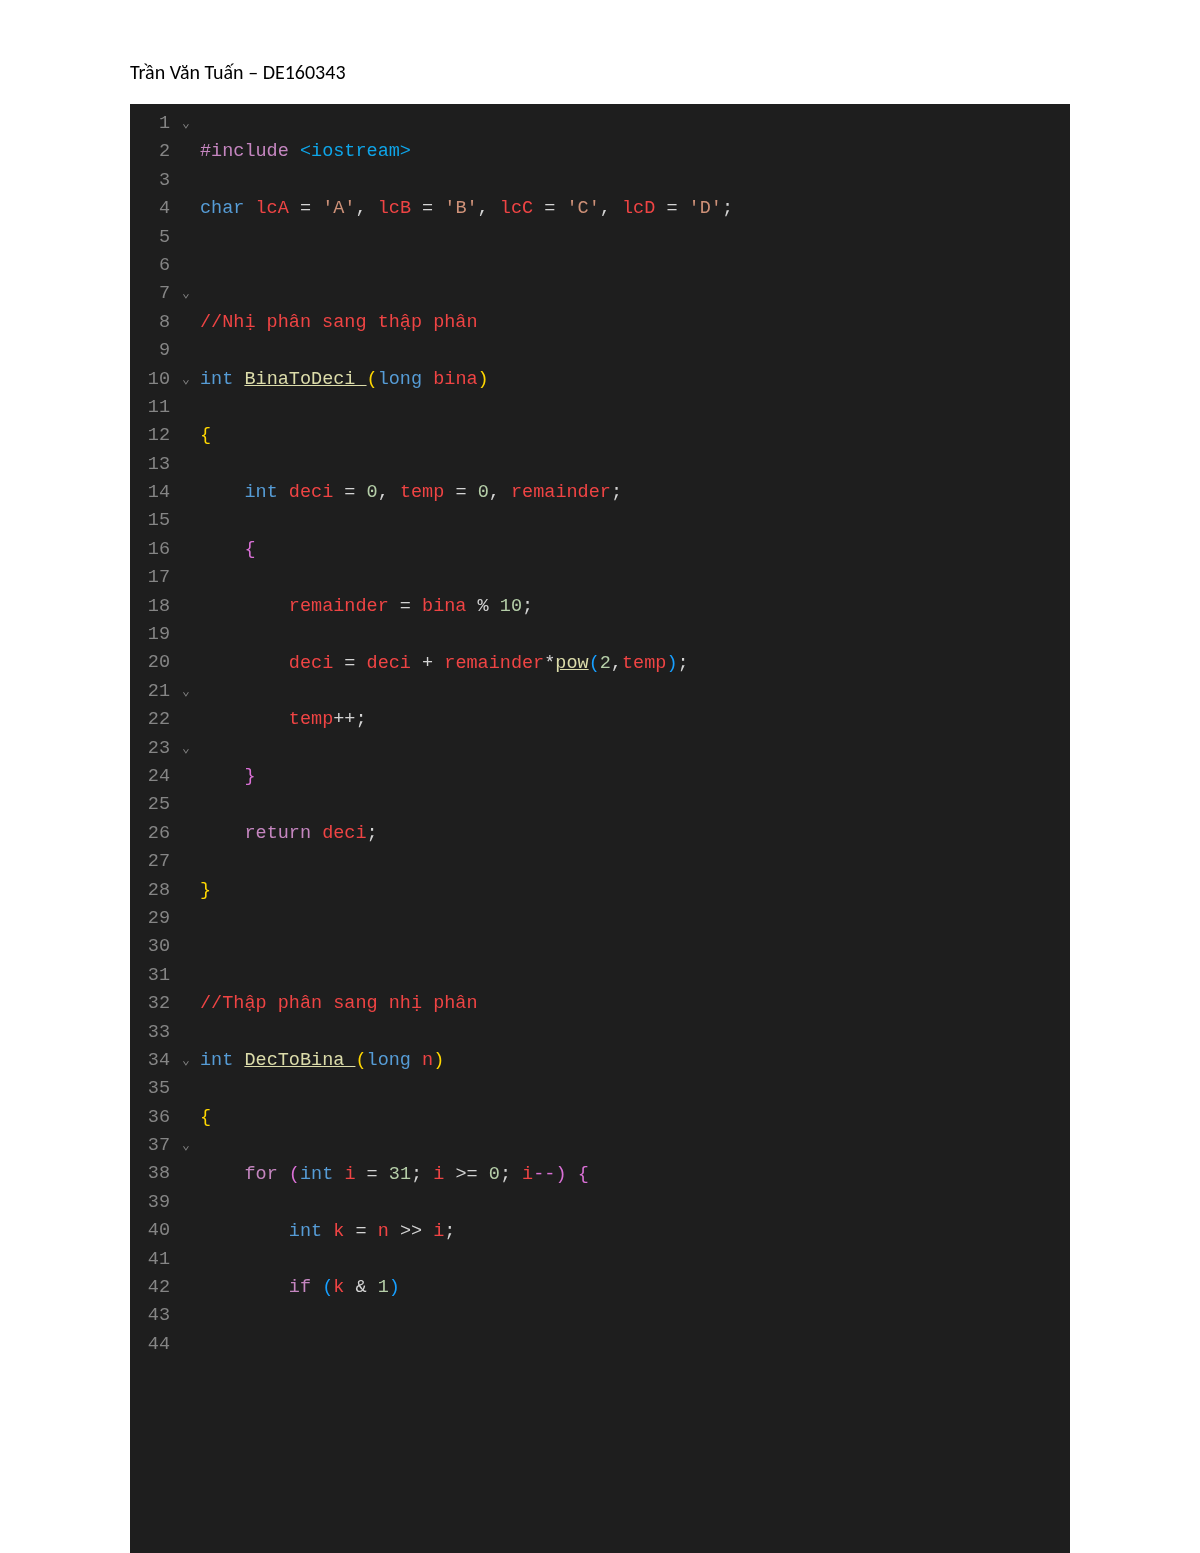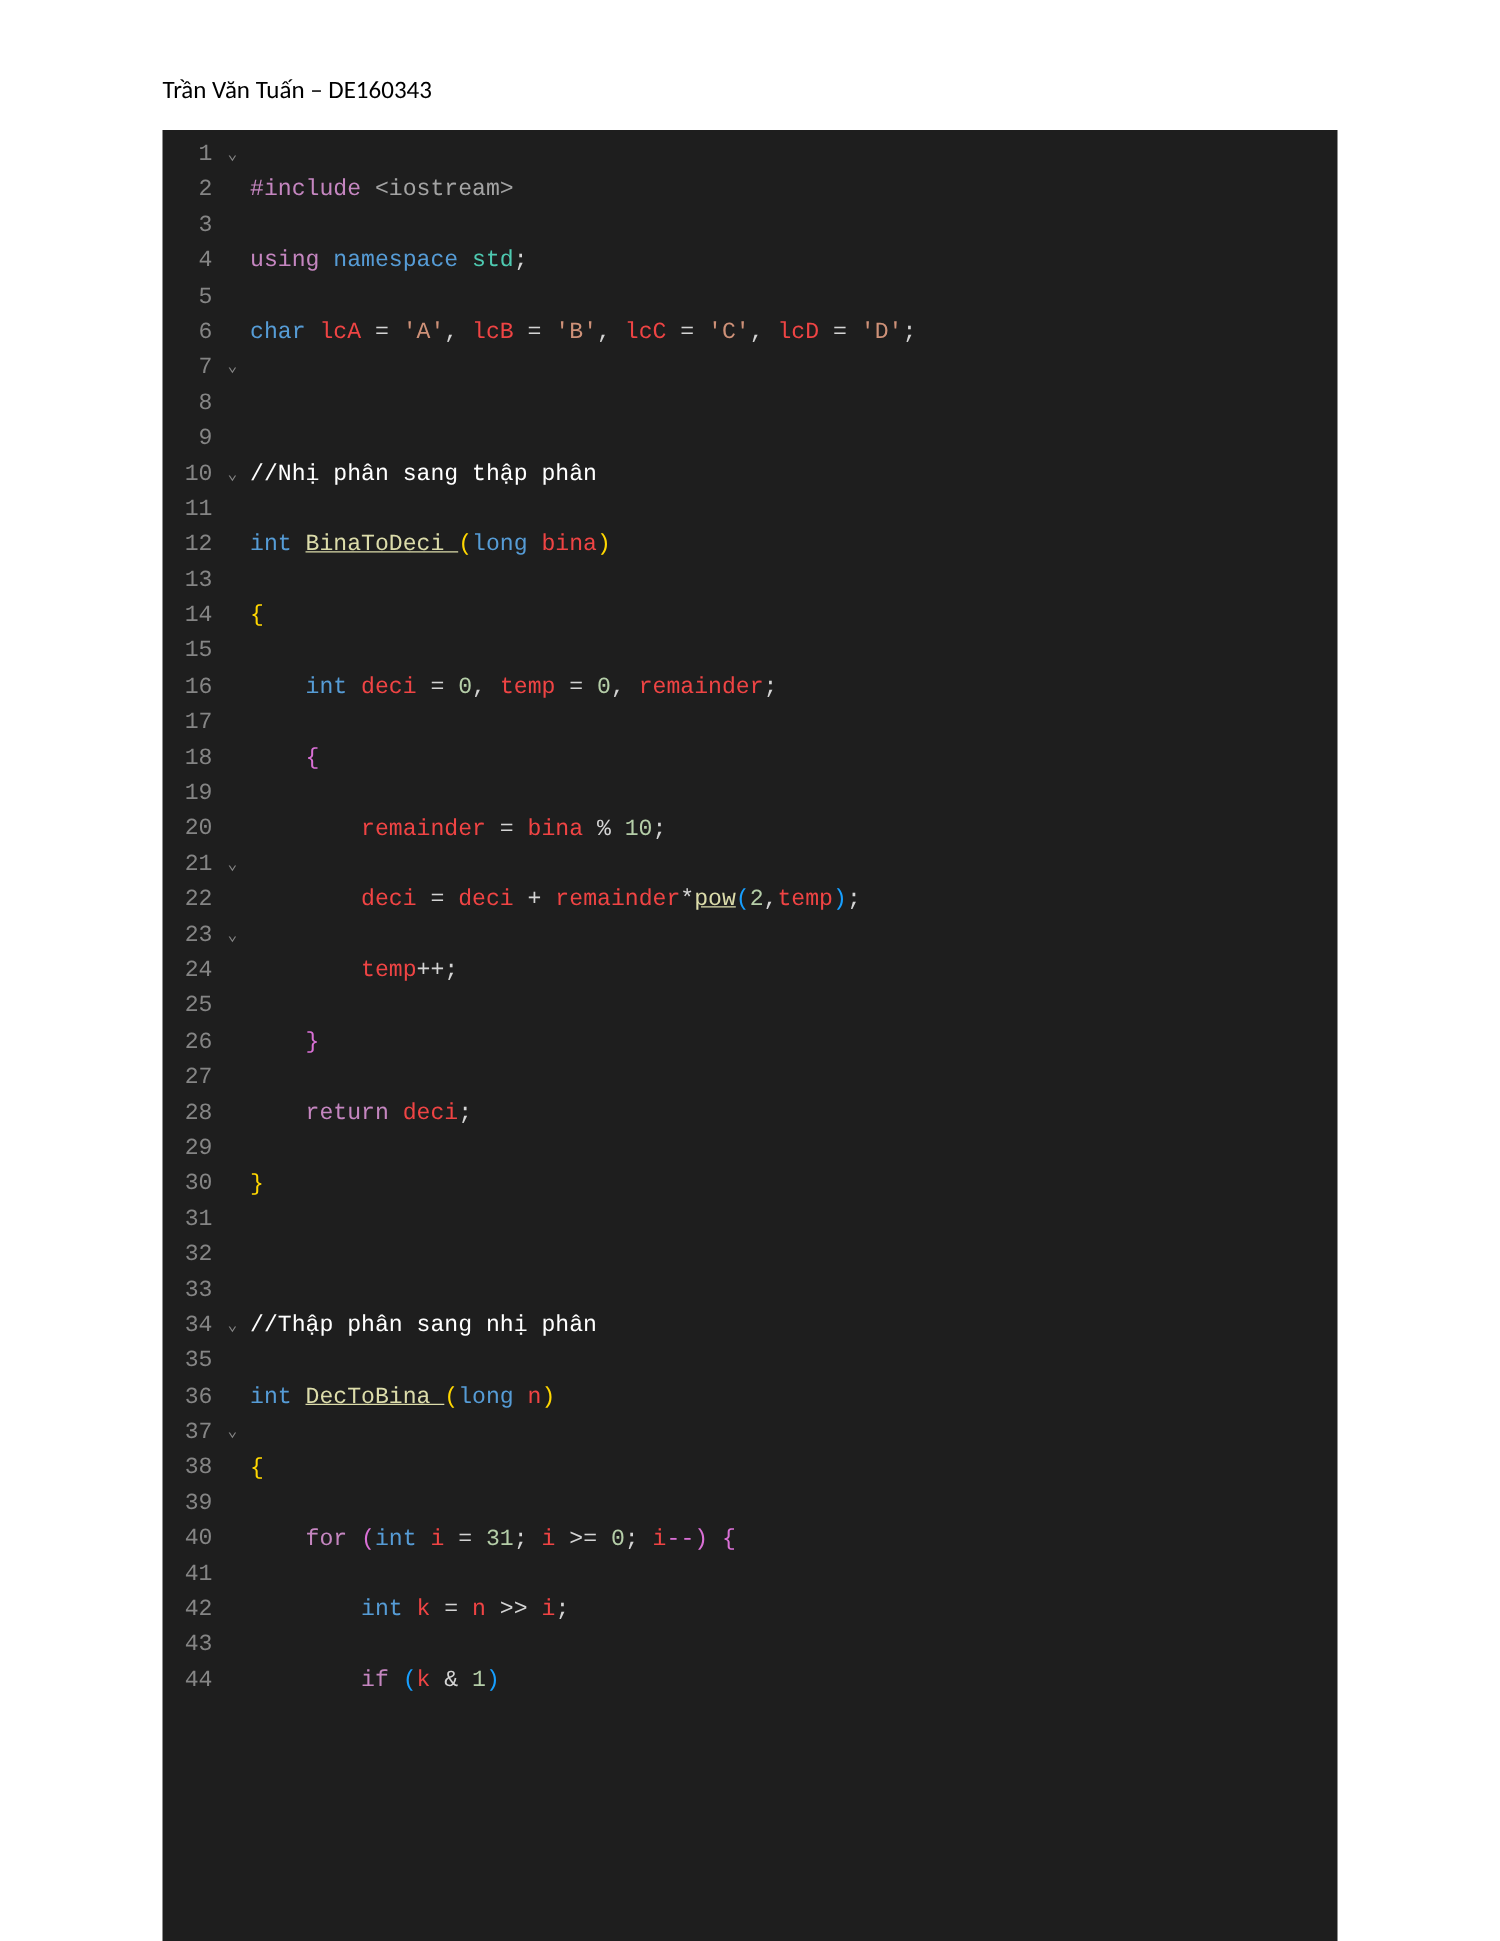--- a/index.html
+++ b/index.html
@@ -53,28 +53,28 @@
     white-space: pre;
     color: #d4d4d4;
     padding-left: 4px;
   }
   .code-col .cl {
     display: block;
     height: 28.4px;
   }
   
   .pp  { color: #c586c0; }   
-  .inc { color: #a3a3a3; }   
+  .inc { color: #0ea5e9; }   
   .kw2 { color: #569cd6; }   
   .typ { color: #4ec9b0; }   
   .fn  { color: #dcdcaa; text-decoration: underline; }   
   .var { color: #ef4444; }   
   .num { color: #b5cea8; }   
   .str { color: #ce9178; }   
-  .cmt { color: #ffffff; margin-top: 23px; }   
+  .cmt { color: #ef4444; margin-top: 23px; }   
   .pun { color: #d4d4d4; }   
   .brk { color: #ffd700; }   
   .brk2{ color: #da70d6; }   
   .brk3{ color: #179fff; }   
   .op  { color: #d4d4d4; }
 </style>
 </head>
 <body>
 
 <div class="page">
@@ -170,21 +170,20 @@
       <span class="f"></span>
       <span class="f"></span>
       <span class="f"></span>
       <span class="f"></span>
       <span class="f"></span>
       <span class="f"></span>
     </div>
 
     <div class="code-col">
 <span class="cl"><span class="pp">#include </span><span class="inc">&lt;iostream&gt;</span></span>
-<span class="cl"><span class="pp">using </span><span class="kw2">namespace </span><span class="typ">std</span><span class="pun">;</span></span>
 <span class="cl"><span class="kw2">char </span><span class="var">lcA</span><span class="op"> = </span><span class="str">'A'</span><span class="pun">, </span><span class="var">lcB</span><span class="op"> = </span><span class="str">'B'</span><span class="pun">, </span><span class="var">lcC</span><span class="op"> = </span><span class="str">'C'</span><span class="pun">, </span><span class="var">lcD</span><span class="op"> = </span><span class="str">'D'</span><span class="pun">;</span></span>
 <span class="cl"></span>
 <span class="cl"><span class="cmt">//Nhị phân sang thập phân</span></span>
 <span class="cl"><span class="kw2">int </span><span class="fn">BinaToDeci </span><span class="brk">(</span><span class="kw2">long </span><span class="var">bina</span><span class="brk">)</span></span>
 <span class="cl"><span class="brk">{</span></span>
 <span class="cl"><span>    </span><span class="kw2">int </span><span class="var">deci</span><span class="op"> = </span><span class="num">0</span><span class="pun">, </span><span class="var">temp</span><span class="op"> = </span><span class="num">0</span><span class="pun">, </span><span class="var">remainder</span><span class="pun">;</span></span>
 <span class="cl"><span>    </span><span class="brk2">{</span></span>
 <span class="cl"><span>        </span><span class="var">remainder</span><span class="op"> = </span><span class="var">bina</span><span class="op"> % </span><span class="num">10</span><span class="pun">;</span></span>
 <span class="cl"><span>        </span><span class="var">deci</span><span class="op"> = </span><span class="var">deci</span><span class="op"> + </span><span class="var">remainder</span><span class="op">*</span><span class="fn">pow</span><span class="brk3">(</span><span class="num">2</span><span class="pun">,</span><span class="var">temp</span><span class="brk3">)</span><span class="pun">;</span></span>
 <span class="cl"><span>        </span><span class="var">temp</span><span class="op">++;</span></span>

